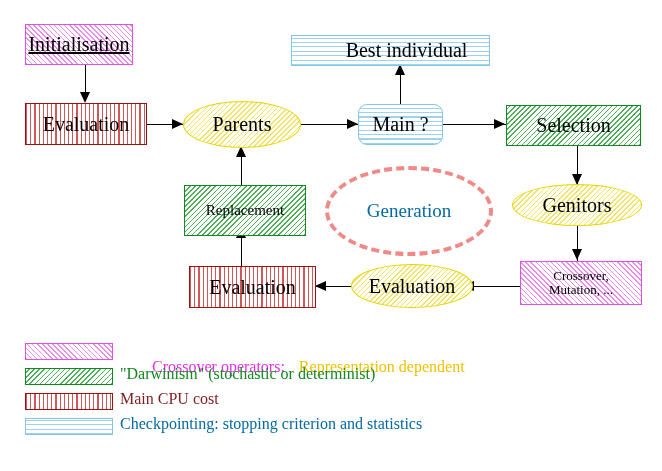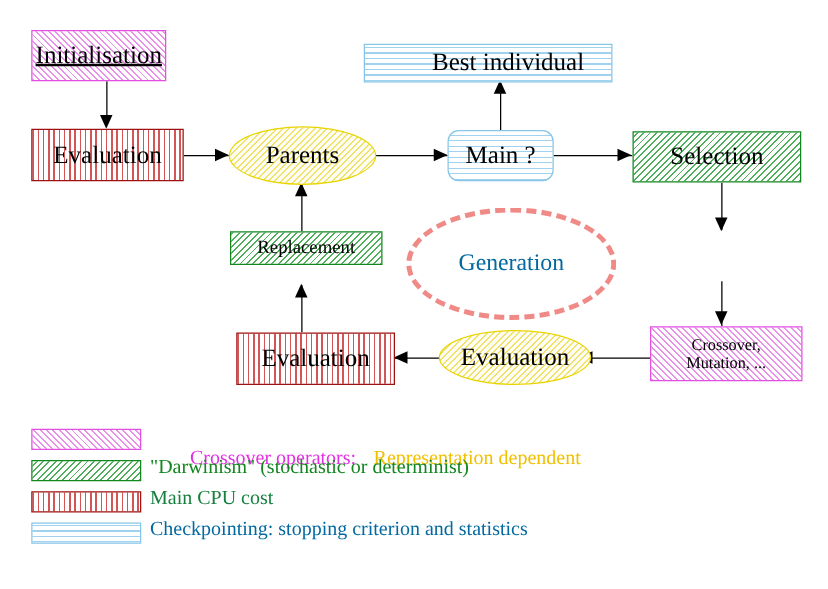--- a/index.html
+++ b/index.html
@@ -138,55 +138,58 @@
   </div>
 
   <div class="node fill-blue round" style="left:358px;top:104px;width:85px;height:41px;">
     <span class="lbl" style="font-size:20px;">Main ?</span>
   </div>
 
   <div class="node fill-green" style="left:506px;top:105px;width:135px;height:41px;">
     <span class="lbl" style="font-size:20px;">Selection</span>
   </div>
 
+  <div class="node fill-yellow ellipse" style="left:512px;top:184px;width:130px;height:42px;">
+    <span class="lbl" style="font-size:20px;">Genitors</span>
+  </div>
 
   <div class="node fill-magenta" style="left:520px;top:261px;width:122px;height:44px;">
     <span class="lbl" style="font-size:13px;">Crossover,
 Mutation, ...</span>
   </div>
 
   <div class="node fill-yellow ellipse" style="left:351px;top:264px;width:122px;height:44px;">
     <span class="lbl" style="font-size:20px;">Evaluation</span>
   </div>
 
   <div class="node fill-red" style="left:189px;top:266px;width:127px;height:42px;">
     <span class="lbl" style="font-size:20px;">Evaluation</span>
   </div>
 
-  <div class="node fill-green" style="left:184px;top:185px;width:122px;height:27px;justify-content:center;">
+  <div class="node fill-green" style="left:184px;top:185px;width:122px;height:51px;justify-content:center;">
     <span class="lbl" style="font-size:15px;">Replacement</span>
   </div>
 
   <div class="legend">
 
     <div class="lg-row">
       <div class="lg-swatch fill-magenta"></div>
       <div class="lg-text">
         <span style="color:#e230e2;">Crossover operators:</span><span class="second" style="color:#f0c000;">Representation dependent</span>
       </div>
     </div>
 
     <div class="lg-row">
       <div class="lg-swatch fill-green"></div>
       <div class="lg-text" style="color:#12861f;">"Darwinism" (stochastic or determinist)</div>
     </div>
 
     <div class="lg-row">
       <div class="lg-swatch fill-red"></div>
-      <div class="lg-text" style="color:#15803d;">Main CPU cost</div>
+      <div class="lg-text" style="color:#7f1d1d;">Main CPU cost</div>
     </div>
 
     <div class="lg-row">
       <div class="lg-swatch fill-blue"></div>
       <div class="lg-text" style="color:#0369a1;">Checkpointing: stopping criterion and statistics</div>
     </div>
 
   </div>
 
 </div>

